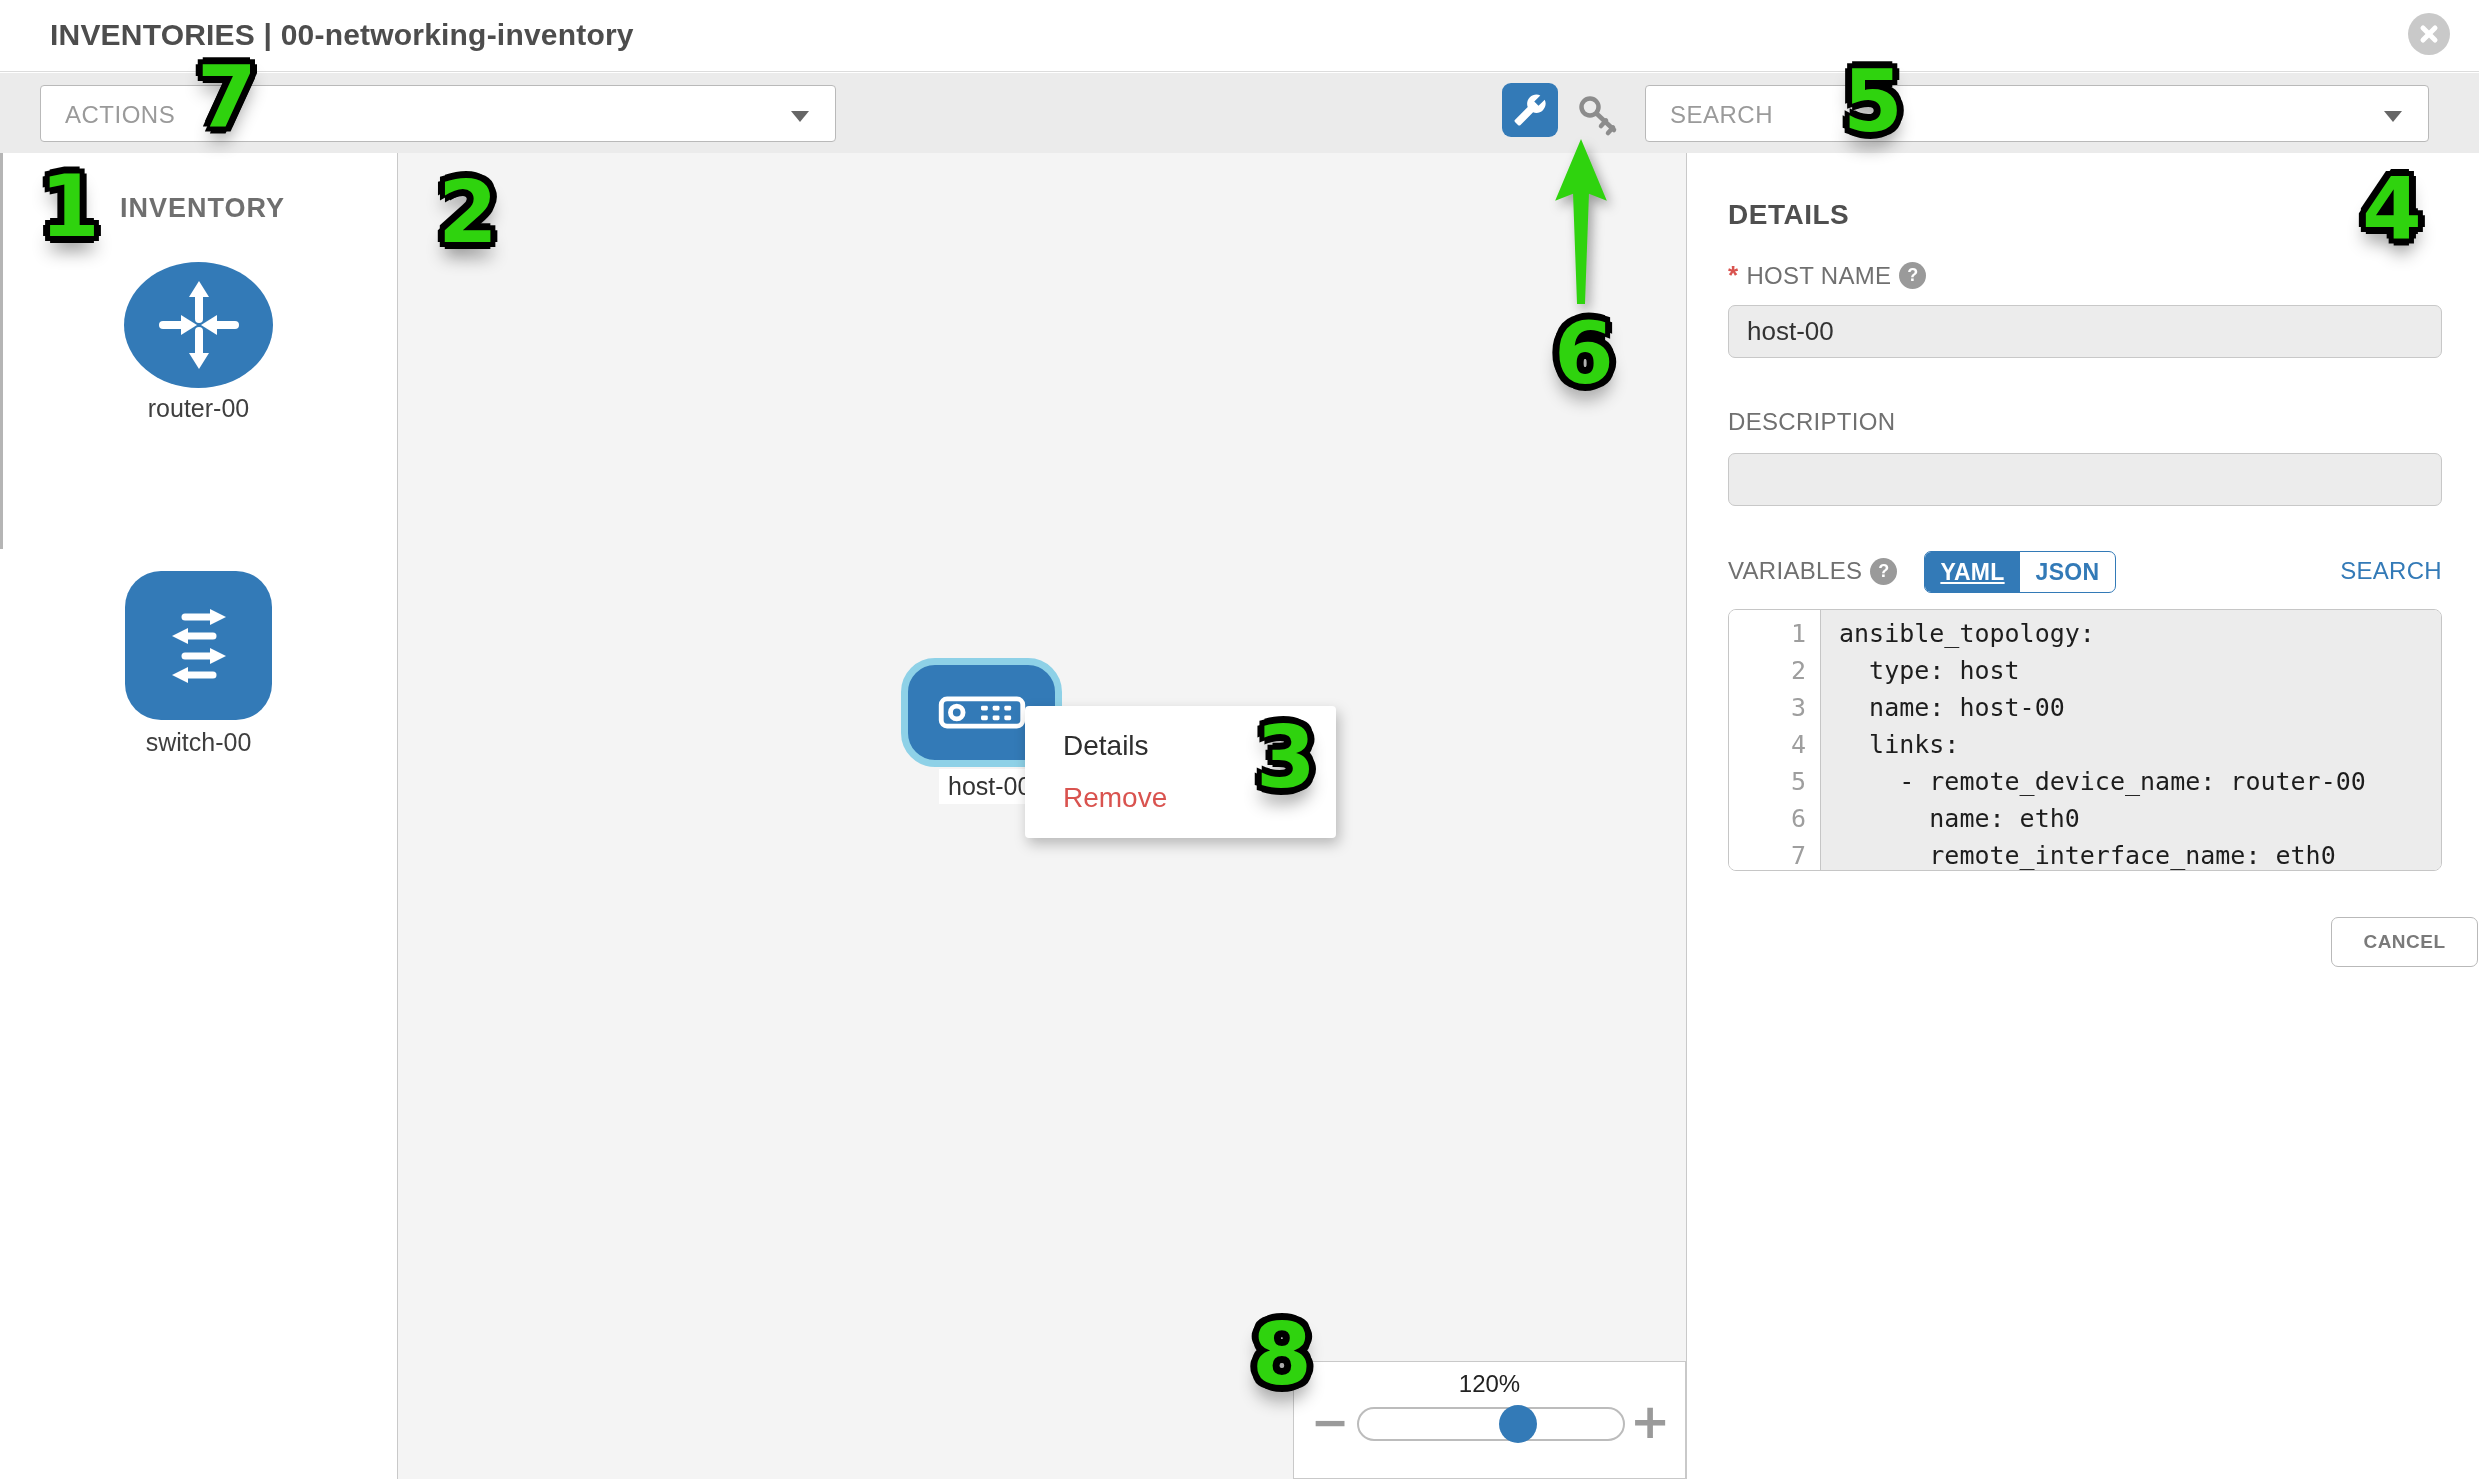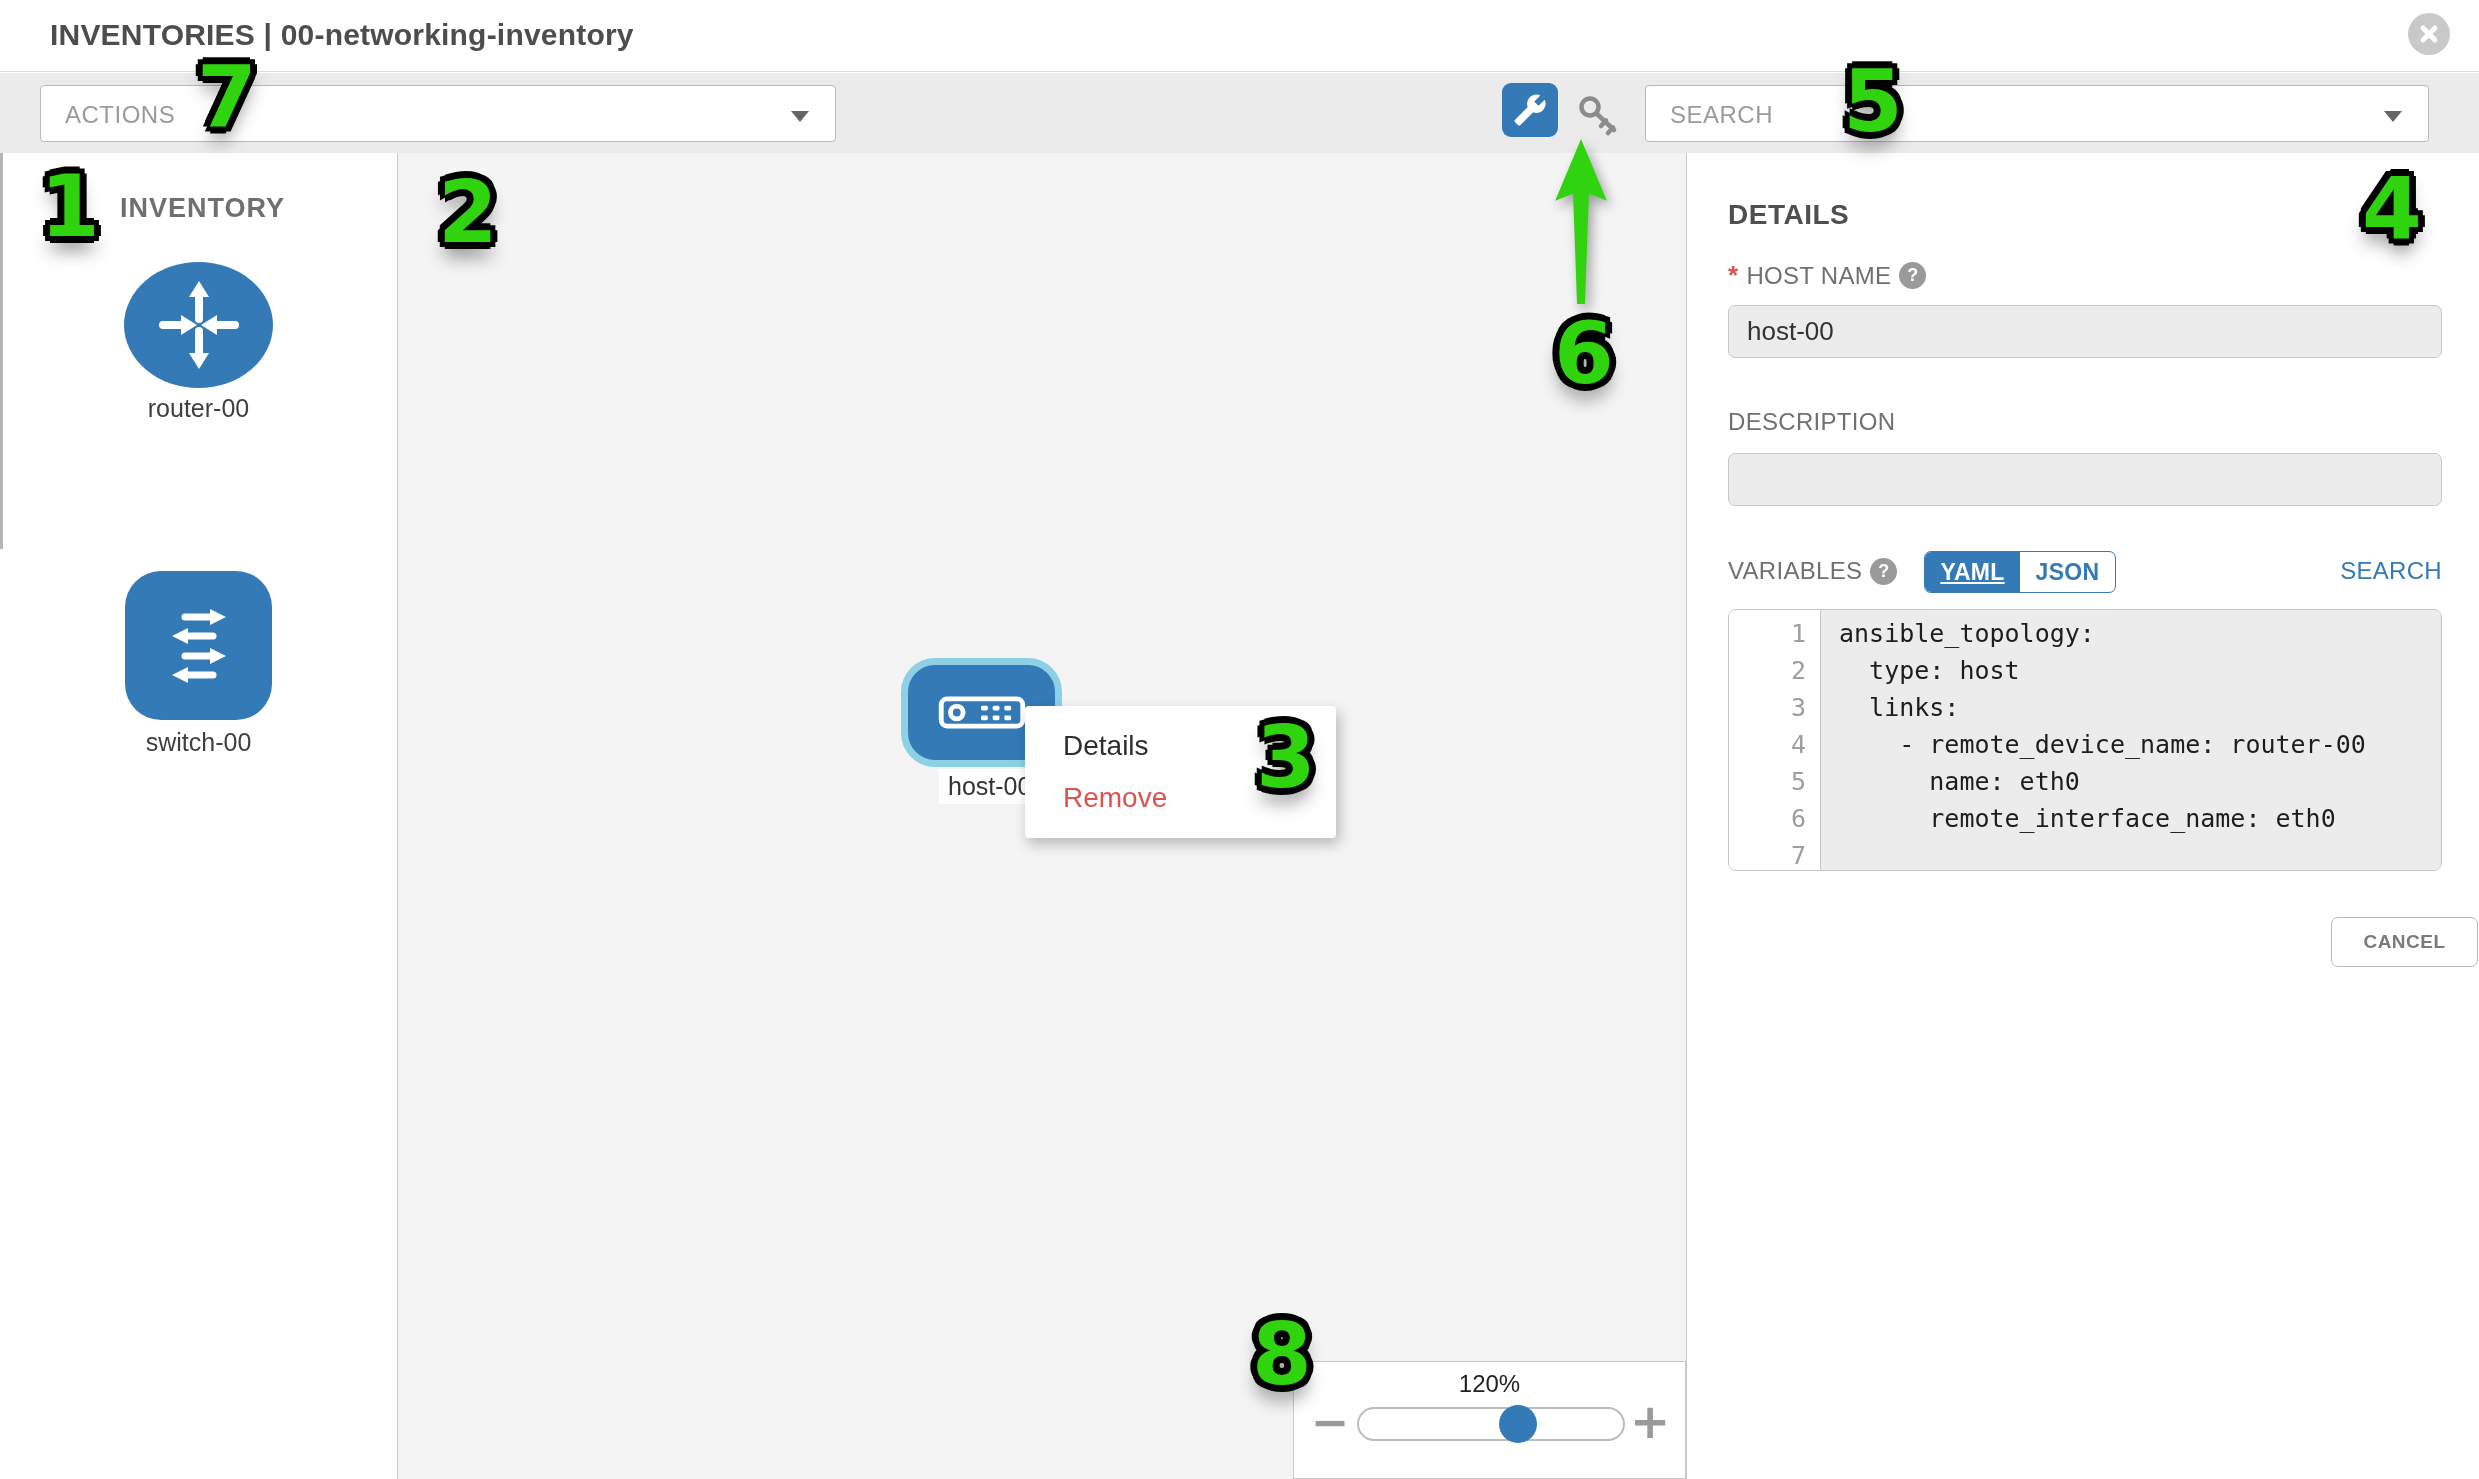--- a/index.html
+++ b/index.html
@@ -223,20 +223,21 @@
           <div class="gut-line">2</div>
           <div class="gut-line">3</div>
           <div class="gut-line">4</div>
           <div class="gut-line">5</div>
           <div class="gut-line">6</div>
           <div class="gut-line">7</div>
         </div>
         <div class="codecol">
           <div class="code-line">ansible_topology:</div>
           <div class="code-line">  type: host</div>
+          <div class="code-line">  name: host-00</div>
           <div class="code-line">  links:</div>
           <div class="code-line">    - remote_device_name: router-00</div>
           <div class="code-line">      name: eth0</div>
           <div class="code-line">      remote_interface_name: eth0</div>
         </div>
       </div>
 
       <div class="cancel-btn">CANCEL</div>
     </div>
   </div>

